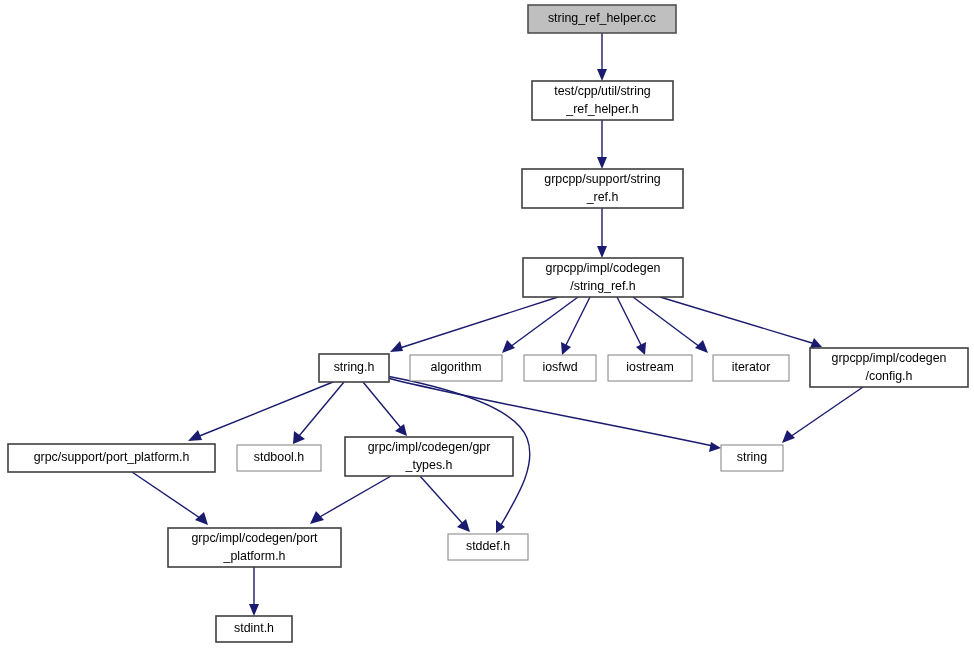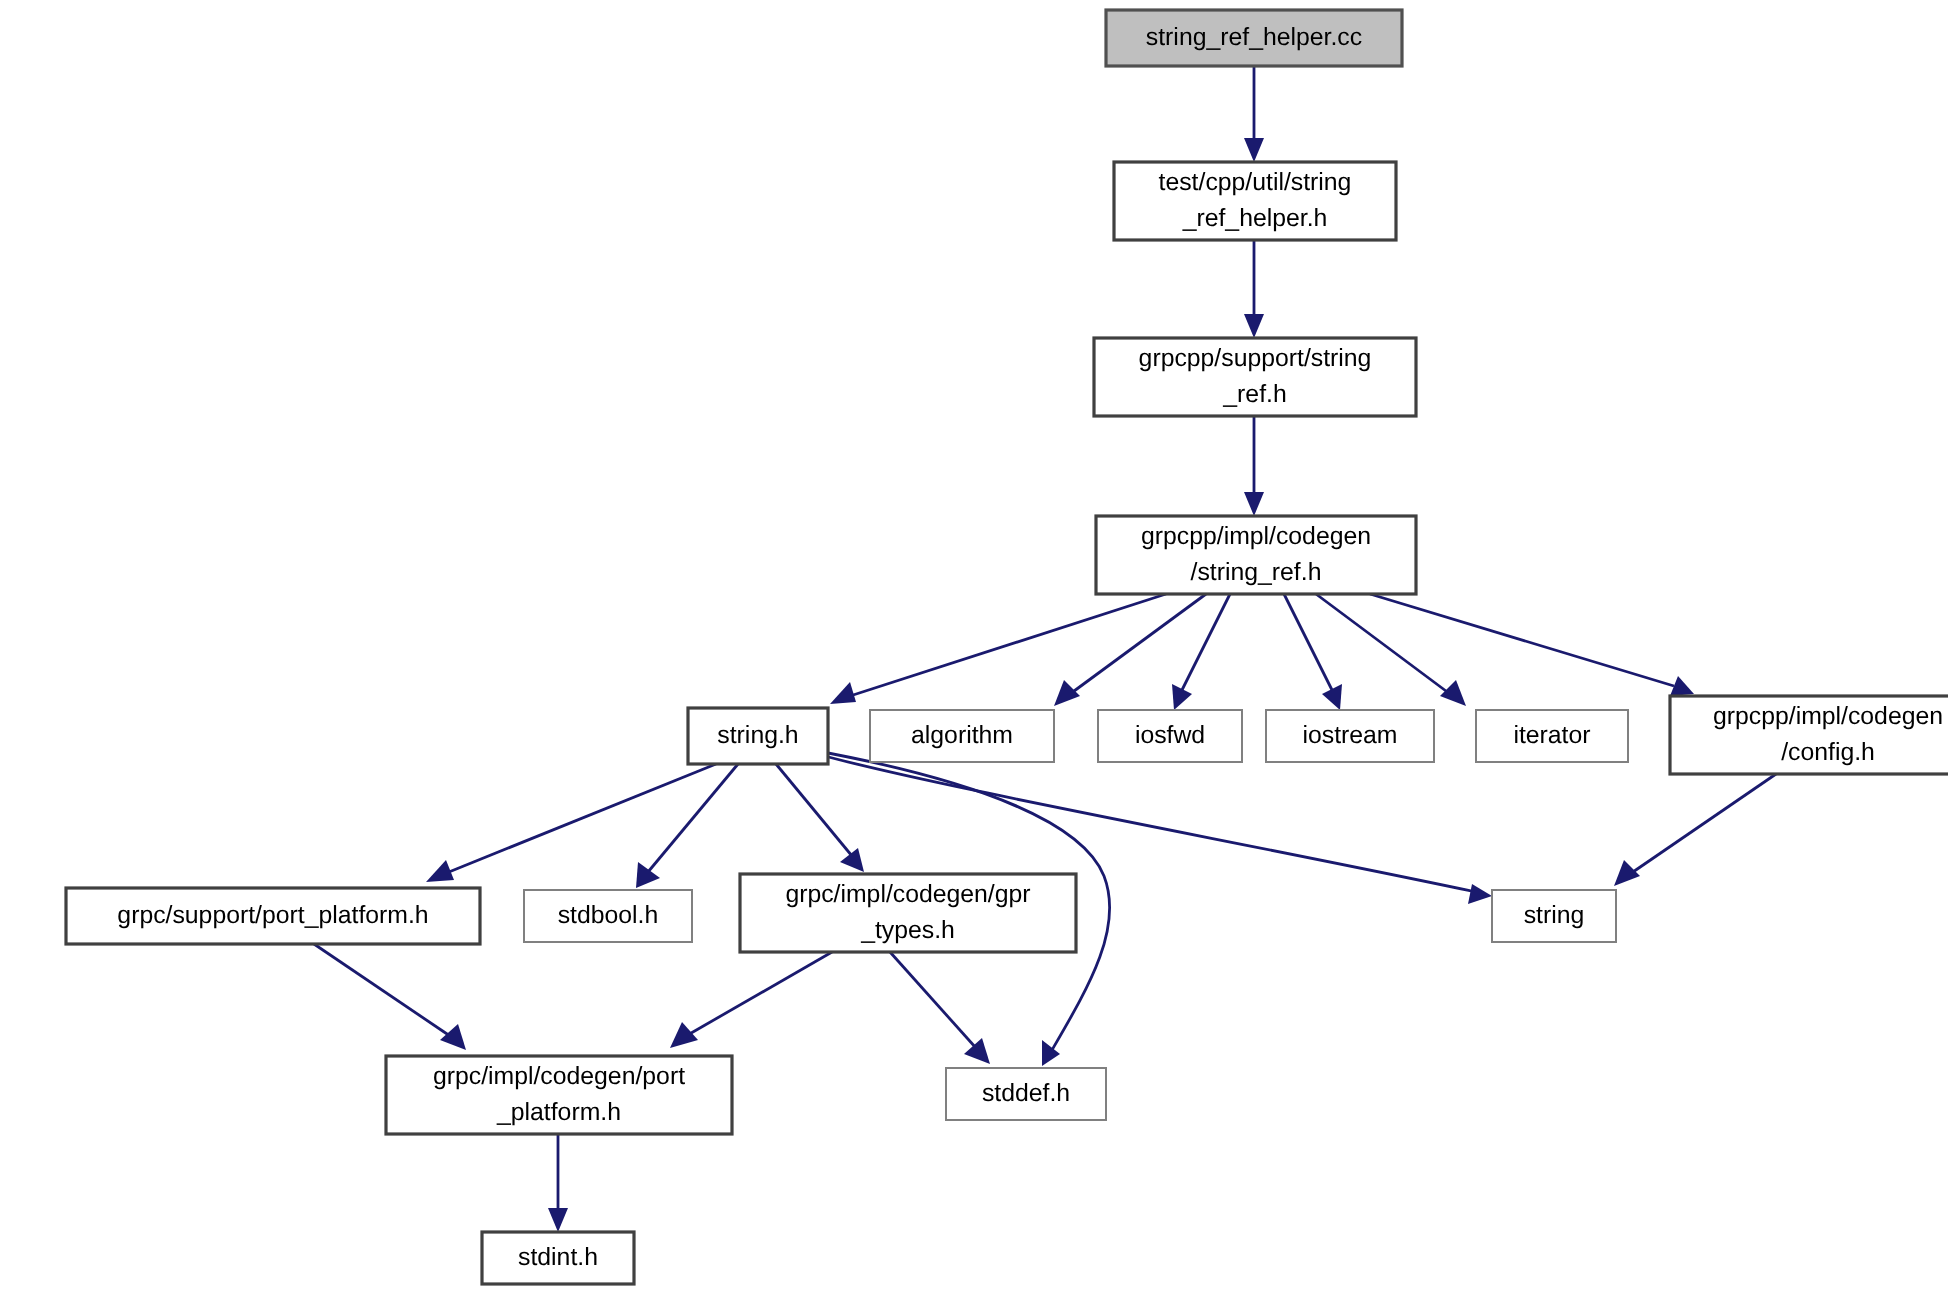--- a/index.html
+++ b/index.html
@@ -11,21 +11,20 @@
   body {
     width: 974px;
     height: 648px;
     overflow: hidden;
     font-family: "Liberation Sans", sans-serif;
   }
   #graph-root {
     position: relative;
     width: 804px;
     height: 648px;
-    margin-left: 25px;
   }
   svg#dep-graph {
     display: block;
     width: 974px;
     height: 648px;
   }
   .node-box {
     fill: #ffffff;
     stroke: #808080;
     stroke-width: 1;

